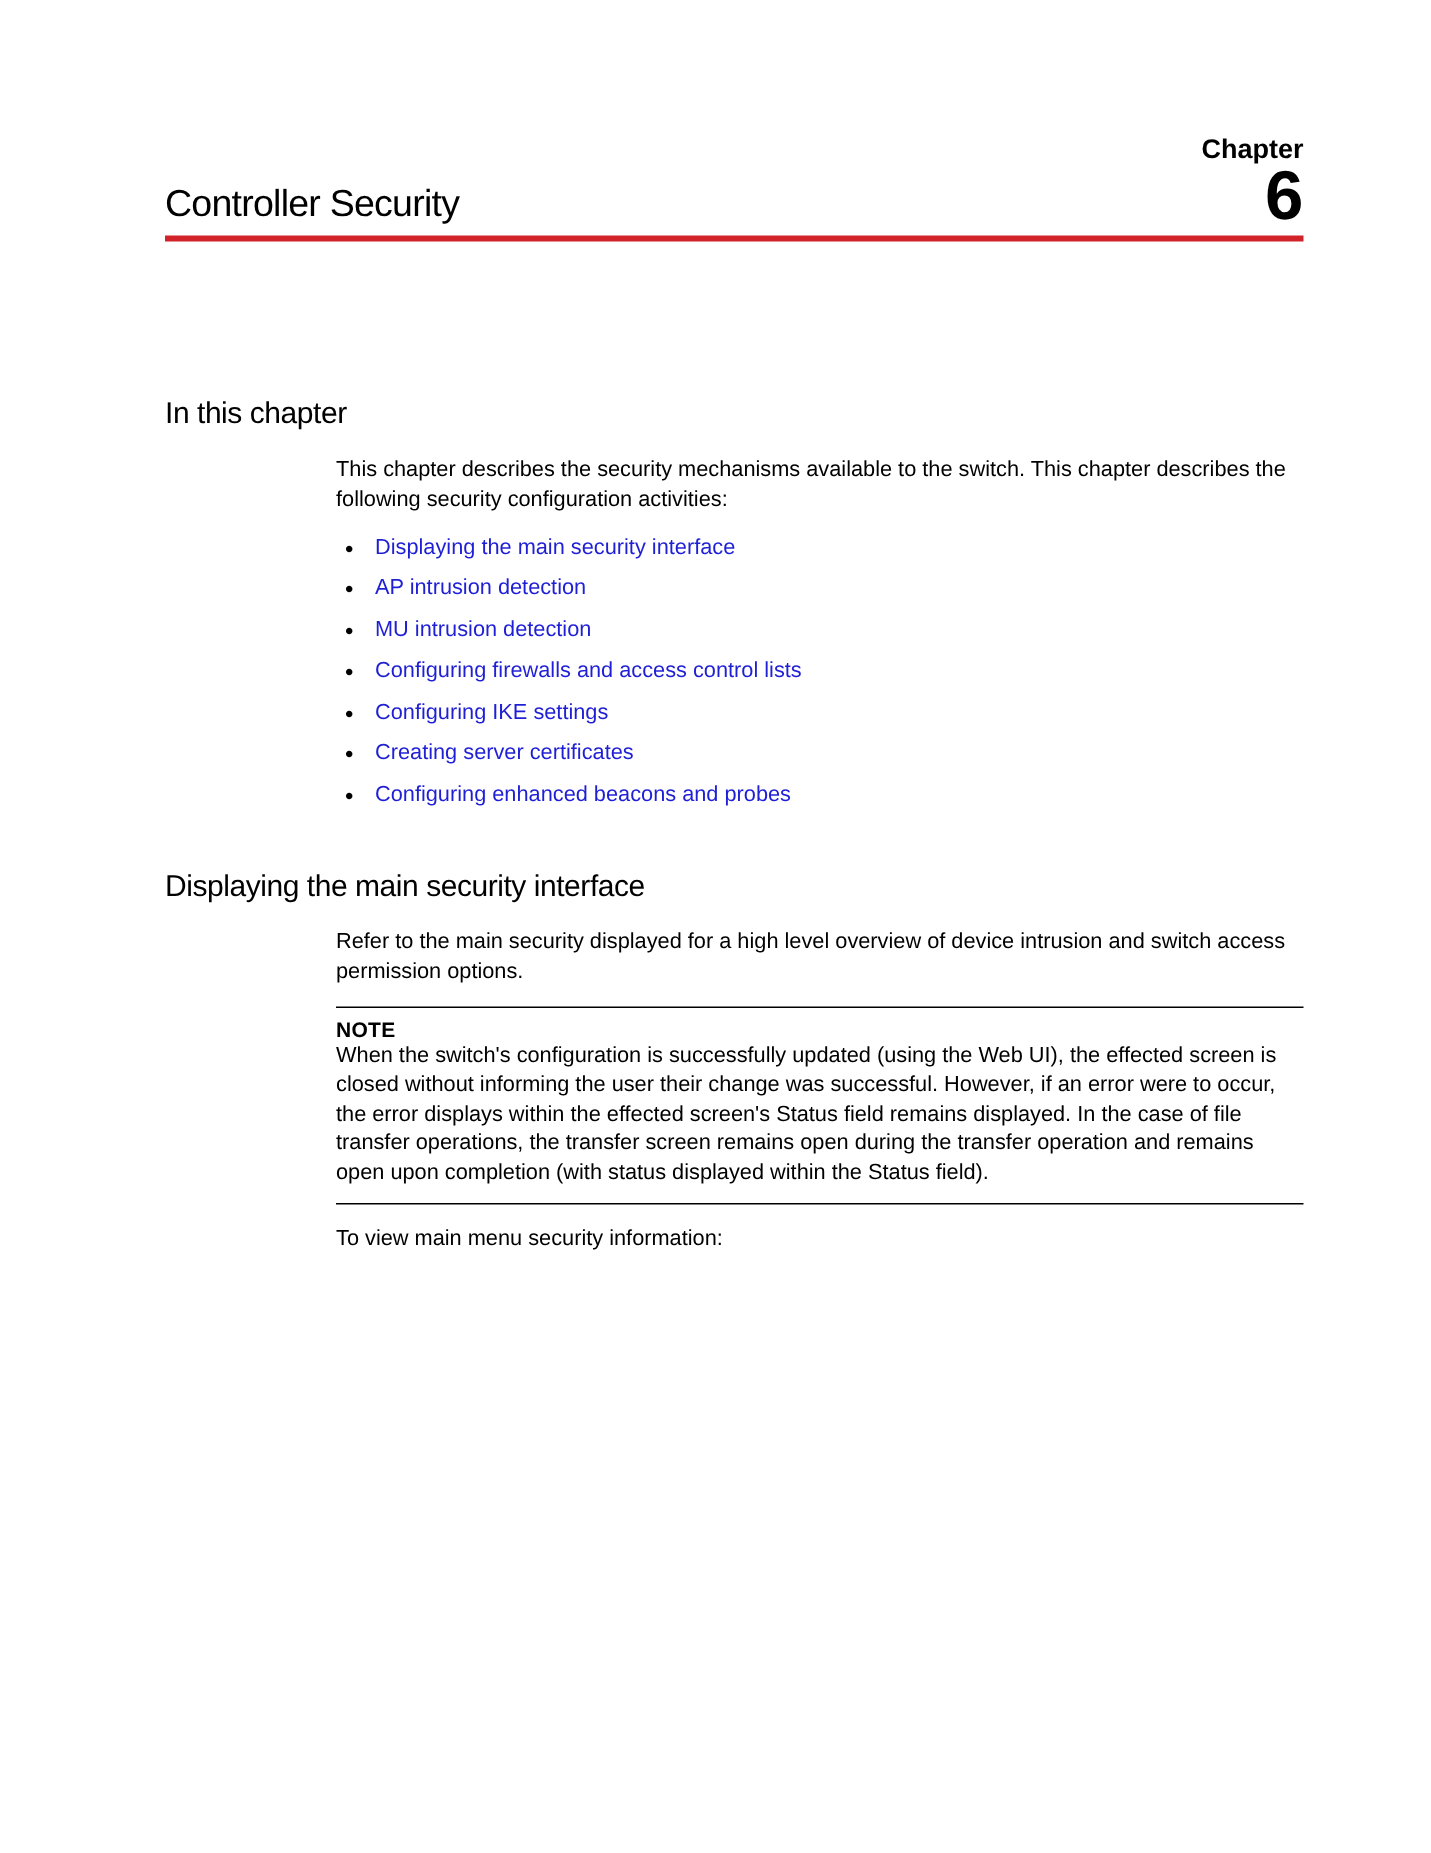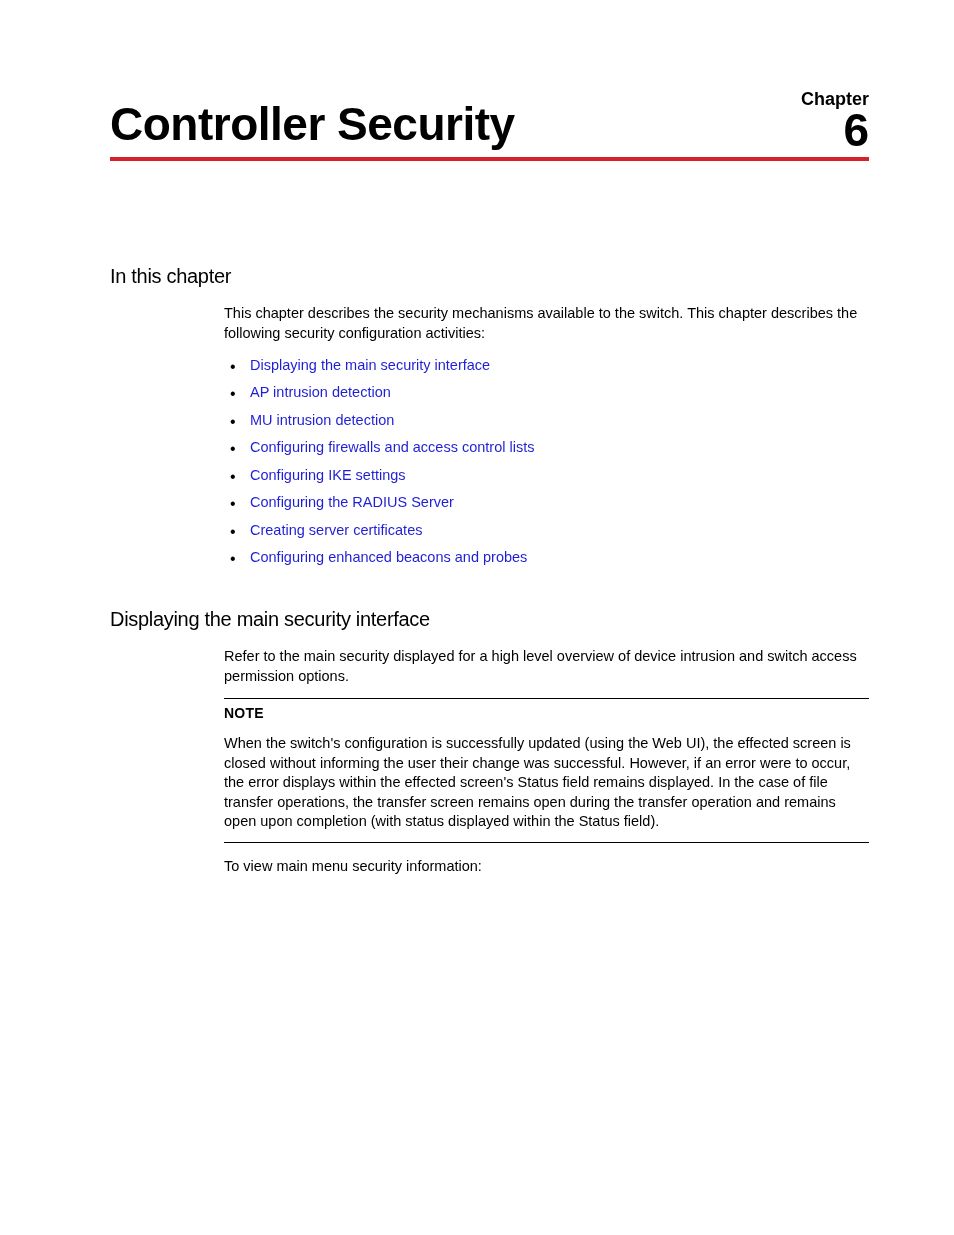--- a/index.html
+++ b/index.html
@@ -20,22 +20,22 @@
     }
     .header-row {
       display: flex;
       justify-content: space-between;
       align-items: flex-end;
       border-bottom: 4px solid #d2232a;
       padding-bottom: 6px;
     }
     .chapter-title {
       font-family: "Arial Narrow", Arial, sans-serif;
-      font-size: 46px;
-      font-weight: bold;
+      font-size: 25px;
+      font-weight: normal;
       letter-spacing: -0.5px;
       font-stretch: condensed;
     }
     .chapter-label-block {
       text-align: left;
       display: flex;
       flex-direction: column;
       align-items: flex-end;
       line-height: 1;
     }
@@ -101,21 +101,21 @@
       border-bottom: 1px solid #000;
       padding: 6px 0 10px 0;
       margin-bottom: 14px;
     }
     .note-label {
       font-family: "Arial Narrow", Arial, sans-serif;
       font-size: 14px;
       font-weight: bold;
       font-stretch: condensed;
       letter-spacing: 0.2px;
-      margin-bottom: 13px;
+      margin-bottom: 1px;
     }
     .note-text {
       font-size: 14.5px;
       line-height: 1.35;
     }
   </style>
 </head>
 <body>
 
 <div class="page">
@@ -131,21 +131,20 @@
   <h2 class="section-heading">In this chapter</h2>
 
   <p class="body-text">This chapter describes the security mechanisms available to the switch. This chapter describes the following security configuration activities:</p>
 
   <ul class="link-list">
     <li><a class="link">Displaying the main security interface</a></li>
     <li><a class="link">AP intrusion detection</a></li>
     <li><a class="link">MU intrusion detection</a></li>
     <li><a class="link">Configuring firewalls and access control lists</a></li>
     <li><a class="link">Configuring IKE settings</a></li>
-    <li><a class="link">Configuring the RADIUS Server</a></li>
     <li><a class="link">Creating server certificates</a></li>
     <li><a class="link">Configuring enhanced beacons and probes</a></li>
   </ul>
 
   <h2 class="section-heading second">Displaying the main security interface</h2>
 
   <p class="body-text">Refer to the main security displayed for a high level overview of device intrusion and switch access permission options.</p>
 
   <div class="note-box">
     <div class="note-label">NOTE</div>

